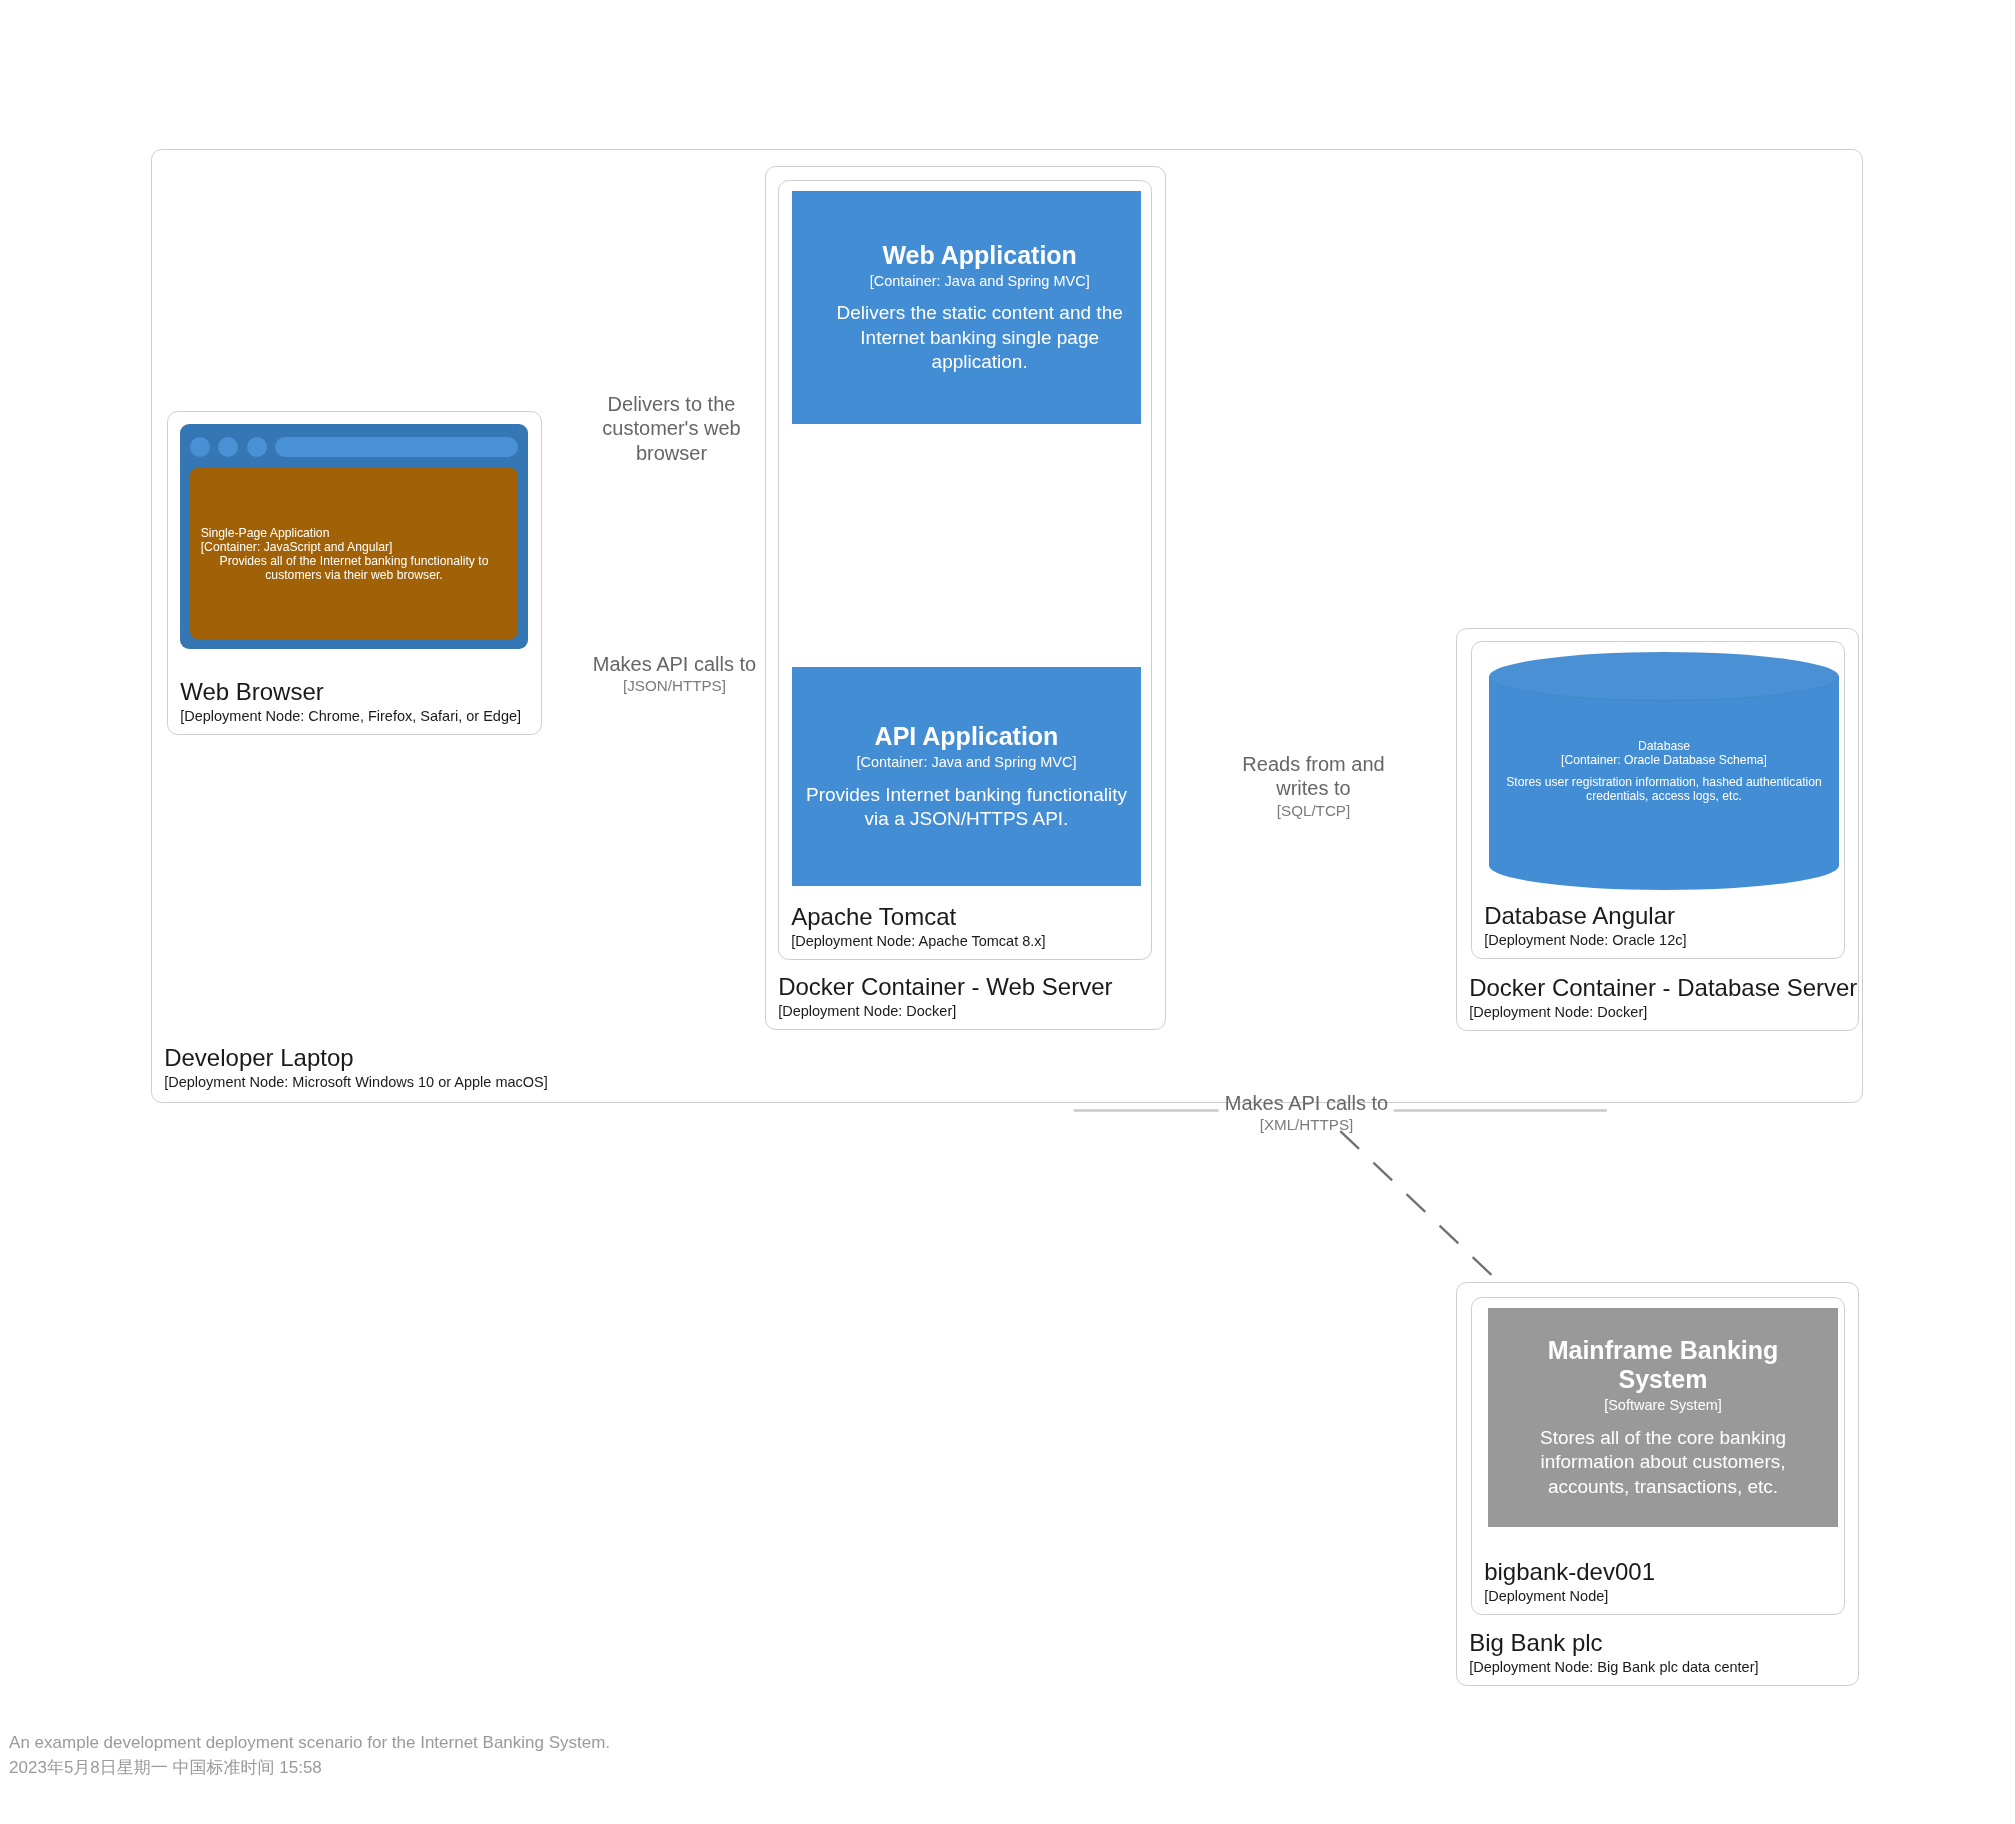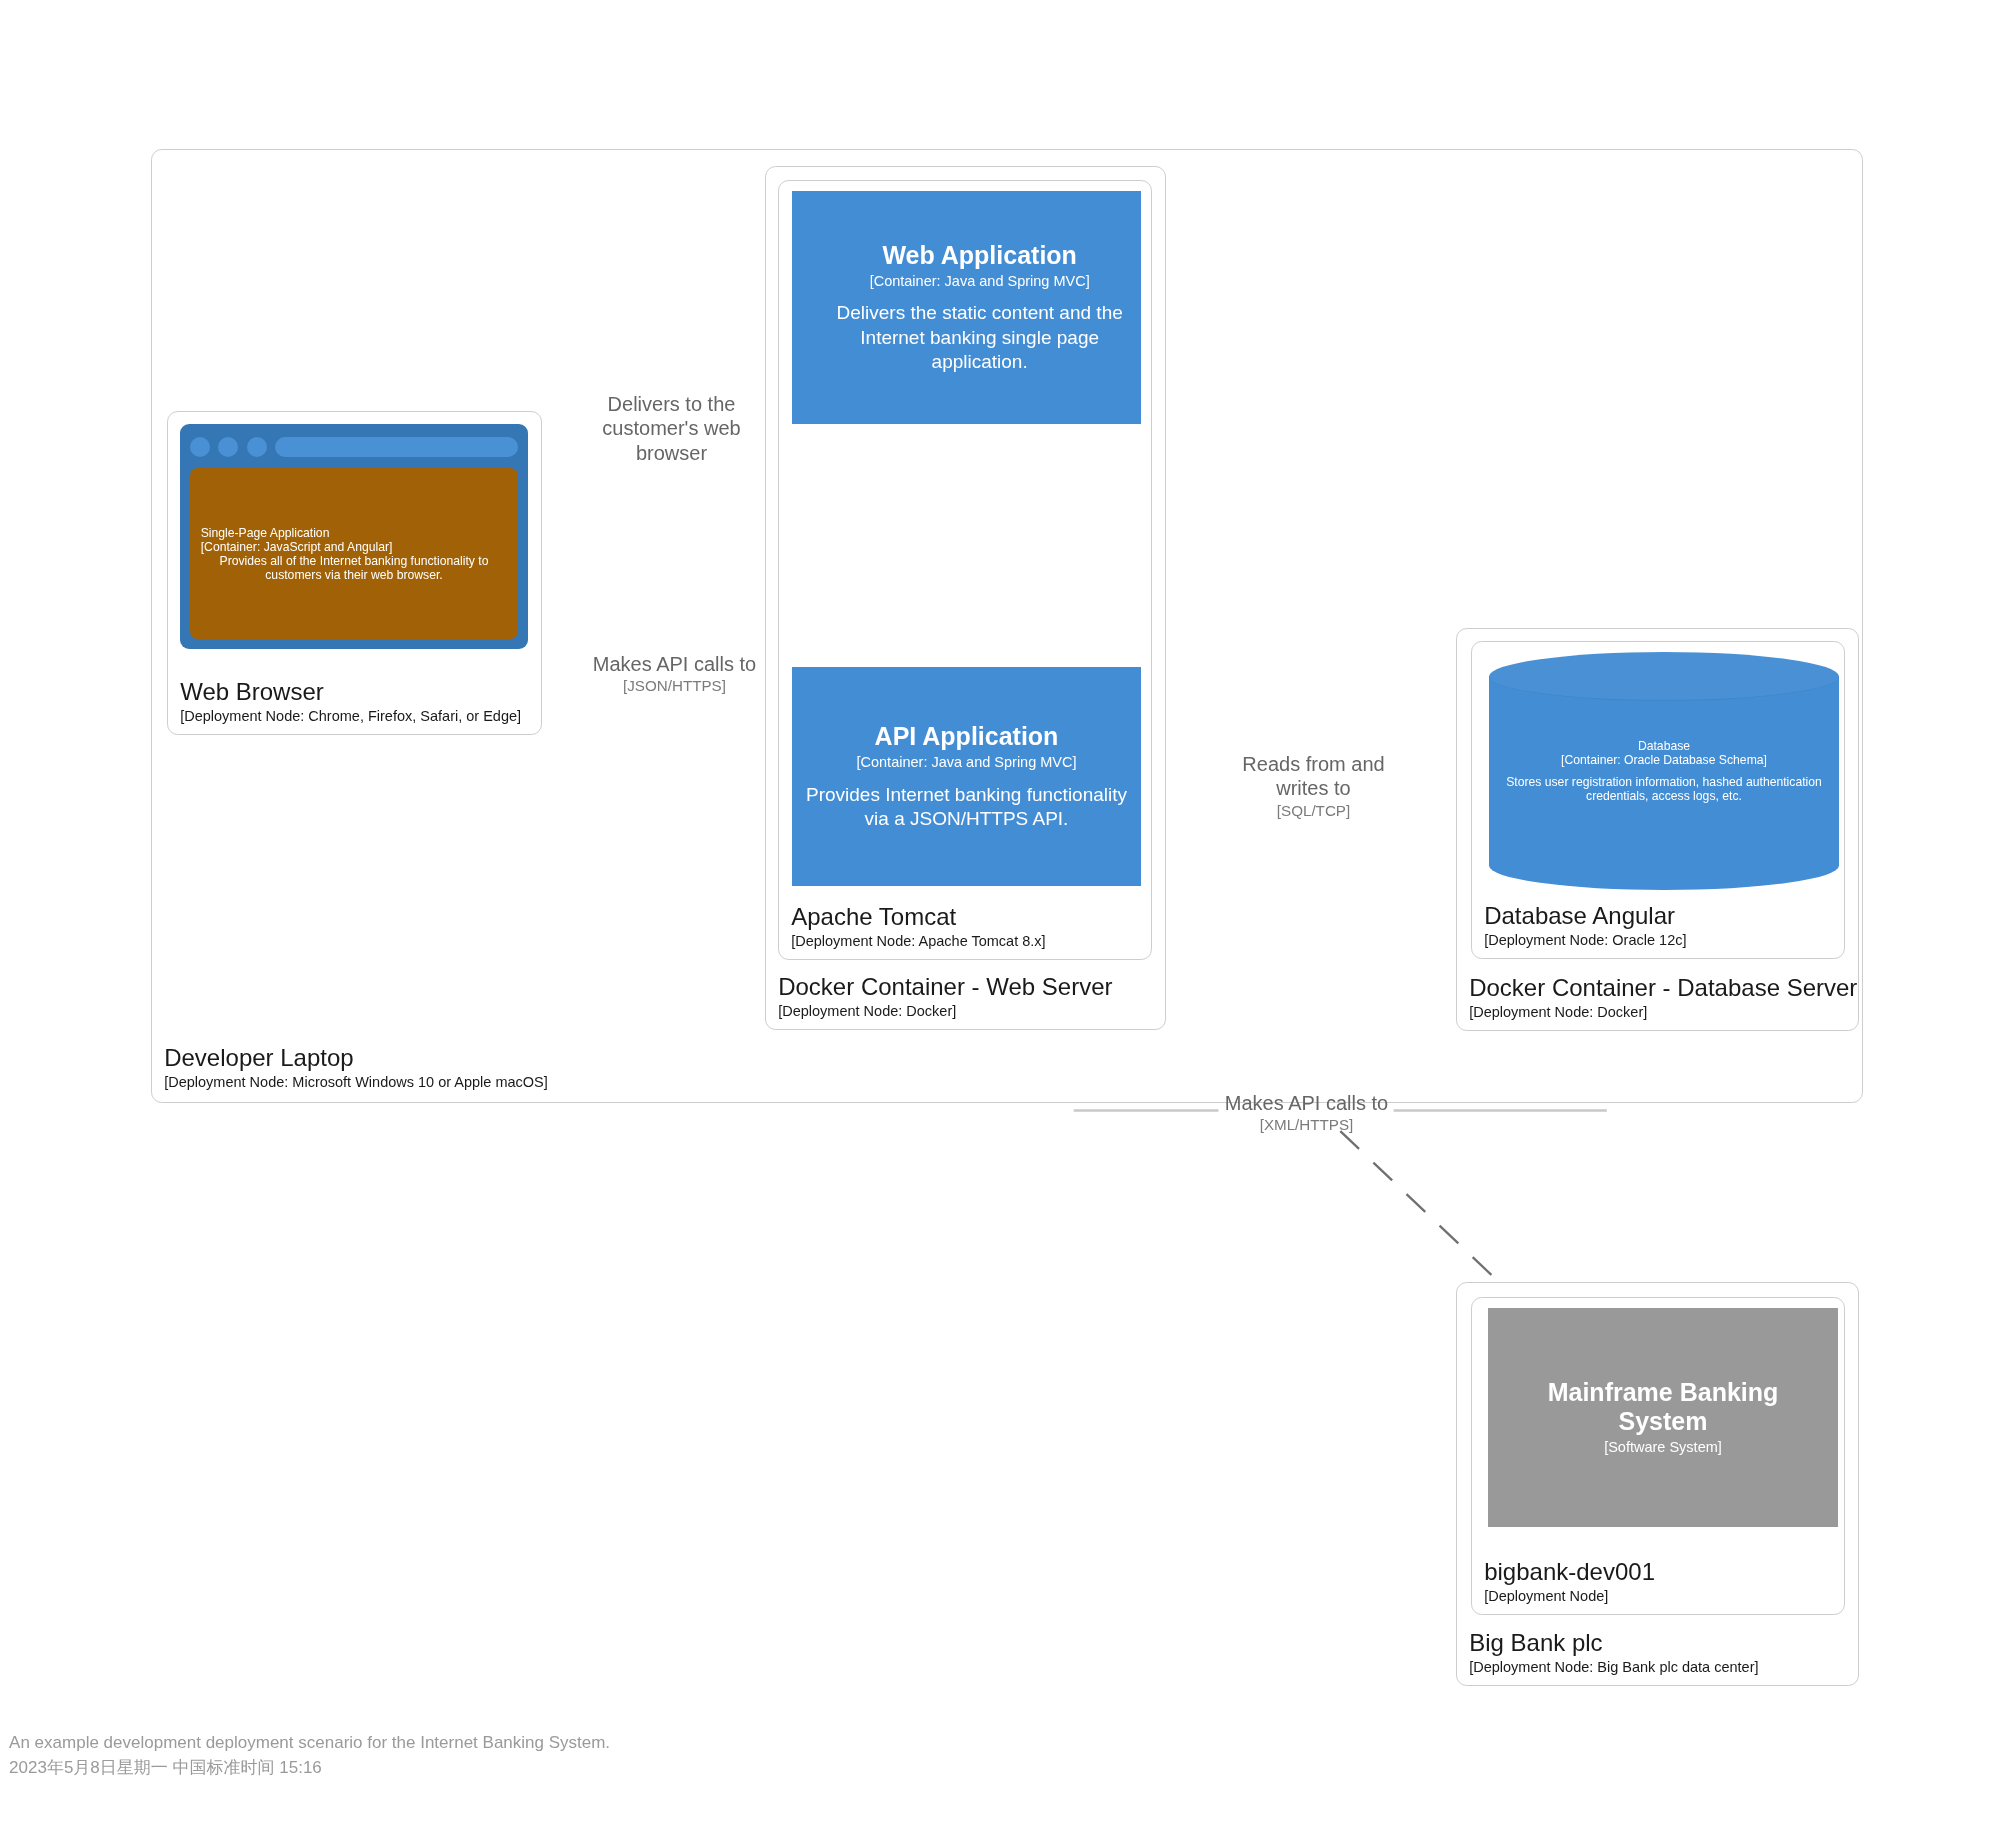--- a/index.html
+++ b/index.html
@@ -353,20 +353,21 @@
   <div class="dnode" style="left:1471px; top:1297px; width:374px; height:318px;">
     <div class="dnode-label" style="bottom:9.1px;">
       <span class="dn-name">bigbank-dev001</span>
       <span class="dn-tech">[Deployment Node]</span>
     </div>
   </div>
 
   <div class="cbox grey" style="left:1488px; top:1308px; width:350px; height:219px;">
     <span class="c-name">Mainframe Banking System</span>
     <span class="c-tech">[Software System]</span>
+    <span class="c-desc">Stores all of the core banking information about customers, accounts, transactions, etc.</span>
   </div>
 
   <div class="edge-label" style="left:575px; top:392px; width:193px;">
     <span class="el-text">Delivers to the customer's web browser</span>
   </div>
 
   <div class="edge-label" style="left:564px; top:652px; width:221px;">
     <span class="el-text">Makes API calls to</span>
     <span class="el-tech">[JSON/HTTPS]</span>
   </div>
@@ -376,17 +377,17 @@
     <span class="el-tech">[SQL/TCP]</span>
   </div>
 
   <div class="edge-label" style="left:1215px; top:1091px; width:183px;">
     <span class="el-text">Makes API calls to</span>
     <span class="el-tech">[XML/HTTPS]</span>
   </div>
 
   <div id="footer">
     <span class="f-desc">An example development deployment scenario for the Internet Banking System.</span>
-    <span class="f-date">2023年5月8日星期一 中国标准时间 15:16</span>
+    <span class="f-date">2023年5月8日星期一 中国标准时间 15:58</span>
   </div>
 
 </div>
 
 
 </body></html>

